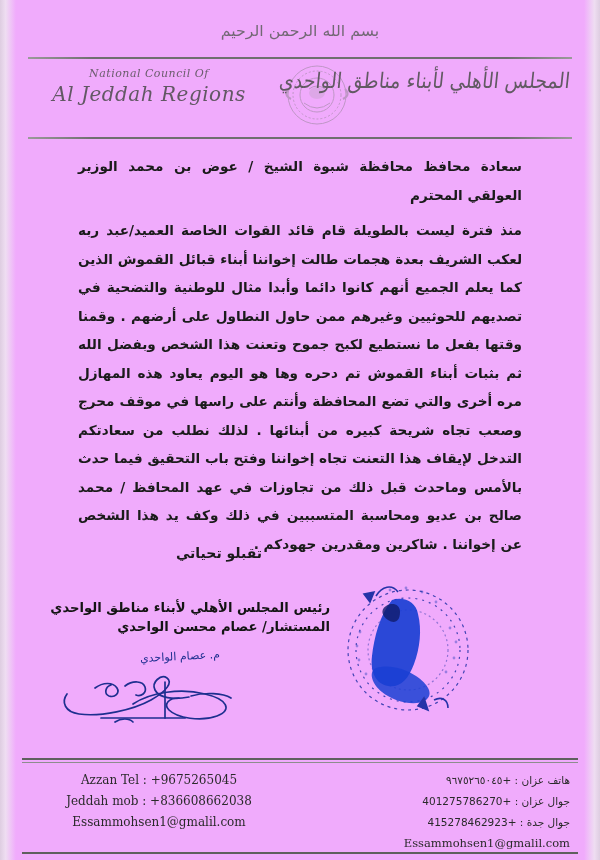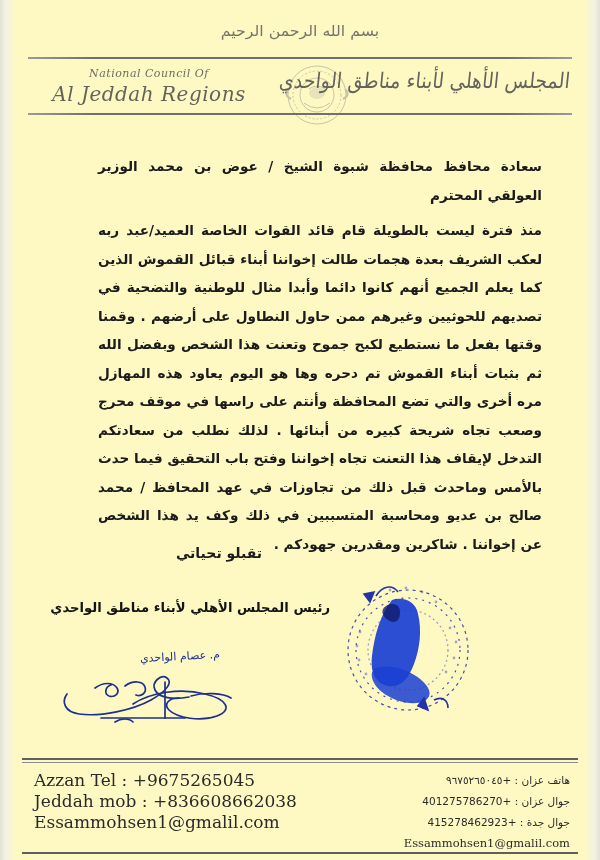--- a/index.html
+++ b/index.html
@@ -5,21 +5,21 @@
 <style>
   html, body {
     margin: 0;
     padding: 0;
     background: #ffffff;
   }
   .page {
     position: relative;
     width: 600px;
     height: 860px;
-    background: #fef9c3;
+    background: #f0abfc;
     overflow: hidden;
     font-family: "DejaVu Sans", sans-serif;
     box-sizing: border-box;
   }
   
   .scan-edge-left, .scan-edge-right {
     position: absolute;
     top: 0;
     bottom: 0;
     width: 16px;
@@ -49,21 +49,21 @@
     letter-spacing: -1px;
     direction: rtl;
     opacity: .85;
     transform: scaleX(1.05);
   }
   .letterhead {
     position: absolute;
     top: 57px;
     left: 28px;
     right: 28px;
-    height: 58px;
+    height: 82px;
   }
   .rule-top, .rule-bottom {
     position: absolute;
     left: 0;
     right: 0;
     height: 2px;
     background: linear-gradient(to right, #9a9a9a, #6f6f6f 12%, #6f6f6f 88%, #9a9a9a);
   }
   .rule-top { top: 0; }
   .rule-bottom { bottom: 0; }
@@ -120,21 +120,20 @@
     left: 78px;
     width: 444px;
     direction: rtl;
     text-align: justify;
     text-align-last: right;
     font-family: "DejaVu Sans", sans-serif;
     font-size: 13.6px;
     line-height: 28.5px;
     color: #1b1b1b;
     font-weight: bold;
-    margin-left: 20px;
   }
   .body-block p {
     margin: 0;
   }
   .p-salutation2 {
     text-align-last: right;
   }
   .p-gap {
     height: 7px;
   }
@@ -210,23 +209,24 @@
   .f-rule-top { top: 0; height: 2px; }
   .f-rule-top2 { position:absolute; left:0; right:0; top: 4px; height: 1px; background:#8d8d8d; }
   .f-rule-bottom { bottom: 0; height: 2px; }
 
   .f-left {
     position: absolute;
     left: 12px;
     top: 12px;
     width: 250px;
     font-family: "DejaVu Serif", serif;
-    font-size: 17px;
+    font-size: 12px;
     line-height: 21px;
     color: #2a2a2a;
+    text-align: center;
   }
   .f-right {
     position: absolute;
     right: 8px;
     top: 12px;
     width: 230px;
     direction: rtl;
     font-family: "DejaVu Sans", sans-serif;
     font-size: 10.5px;
     line-height: 21px;
@@ -280,20 +280,21 @@
   <div class="body-block">
     <p class="p-salutation">سعادة محافظ محافظة شبوة الشيخ / عوض بن محمد الوزير العولقي المحترم</p>
     <div class="p-gap"></div>
     <p class="p-main">منذ فترة ليست بالطويلة قام قائد القوات الخاصة العميد/عبد ربه لعكب الشريف بعدة هجمات طالت إخواننا أبناء قبائل القموش الذين كما يعلم الجميع أنهم كانوا دائما وأبدا مثال للوطنية والتضحية في تصديهم للحوثيين وغيرهم ممن حاول النطاول على أرضهم . وقمنا وقتها بفعل ما نستطيع لكبح جموح وتعنت هذا الشخص وبفضل الله ثم بثبات أبناء القموش تم دحره وها هو اليوم يعاود هذه المهازل مره أخرى والتي تضع المحافظة وأنتم على راسها في موقف محرج وصعب تجاه شريحة كبيره من أبنائها . لذلك نطلب من سعادتكم التدخل لإيقاف هذا التعنت تجاه إخواننا وفتح باب التحقيق فيما حدث بالأمس وماحدث قبل ذلك من تجاوزات في عهد المحافظ / محمد صالح بن عديو ومحاسبة المتسببين في ذلك وكف يد هذا الشخص عن إخواننا . شاكرين ومقدرين جهودكم .</p>
   </div>
 
   <div class="closing">تقبلو تحياتي</div>
 
   <div class="sig-block">
     <div>رئيس المجلس الأهلي لأبناء مناطق الواحدي</div>
+    <div>المستشار/ عصام محسن الواحدي</div>
   </div>
 
   <div class="sig-name-hand">م. عصام الواحدي</div>
 
   <svg class="signature-svg" viewBox="0 0 240 78" aria-hidden="true">
     <g fill="none" stroke="#1d2f8f" stroke-width="1.7" stroke-linecap="round">
       <path d="M12 42 C6 50 10 60 24 62 C46 65 78 58 96 48 C112 39 118 30 112 26 C106 22 96 30 100 38 C104 46 118 48 134 45"></path>
       <path d="M40 36 C48 30 58 30 62 36 C65 41 60 46 54 44 C49 42 50 35 56 33"></path>
       <path d="M70 34 C78 28 88 29 90 35 C92 41 86 45 81 43"></path>
       <path d="M78 52 C96 40 126 36 150 42 C172 47 178 58 162 64 C146 70 122 66 114 58 C108 52 114 46 124 46"></path>

